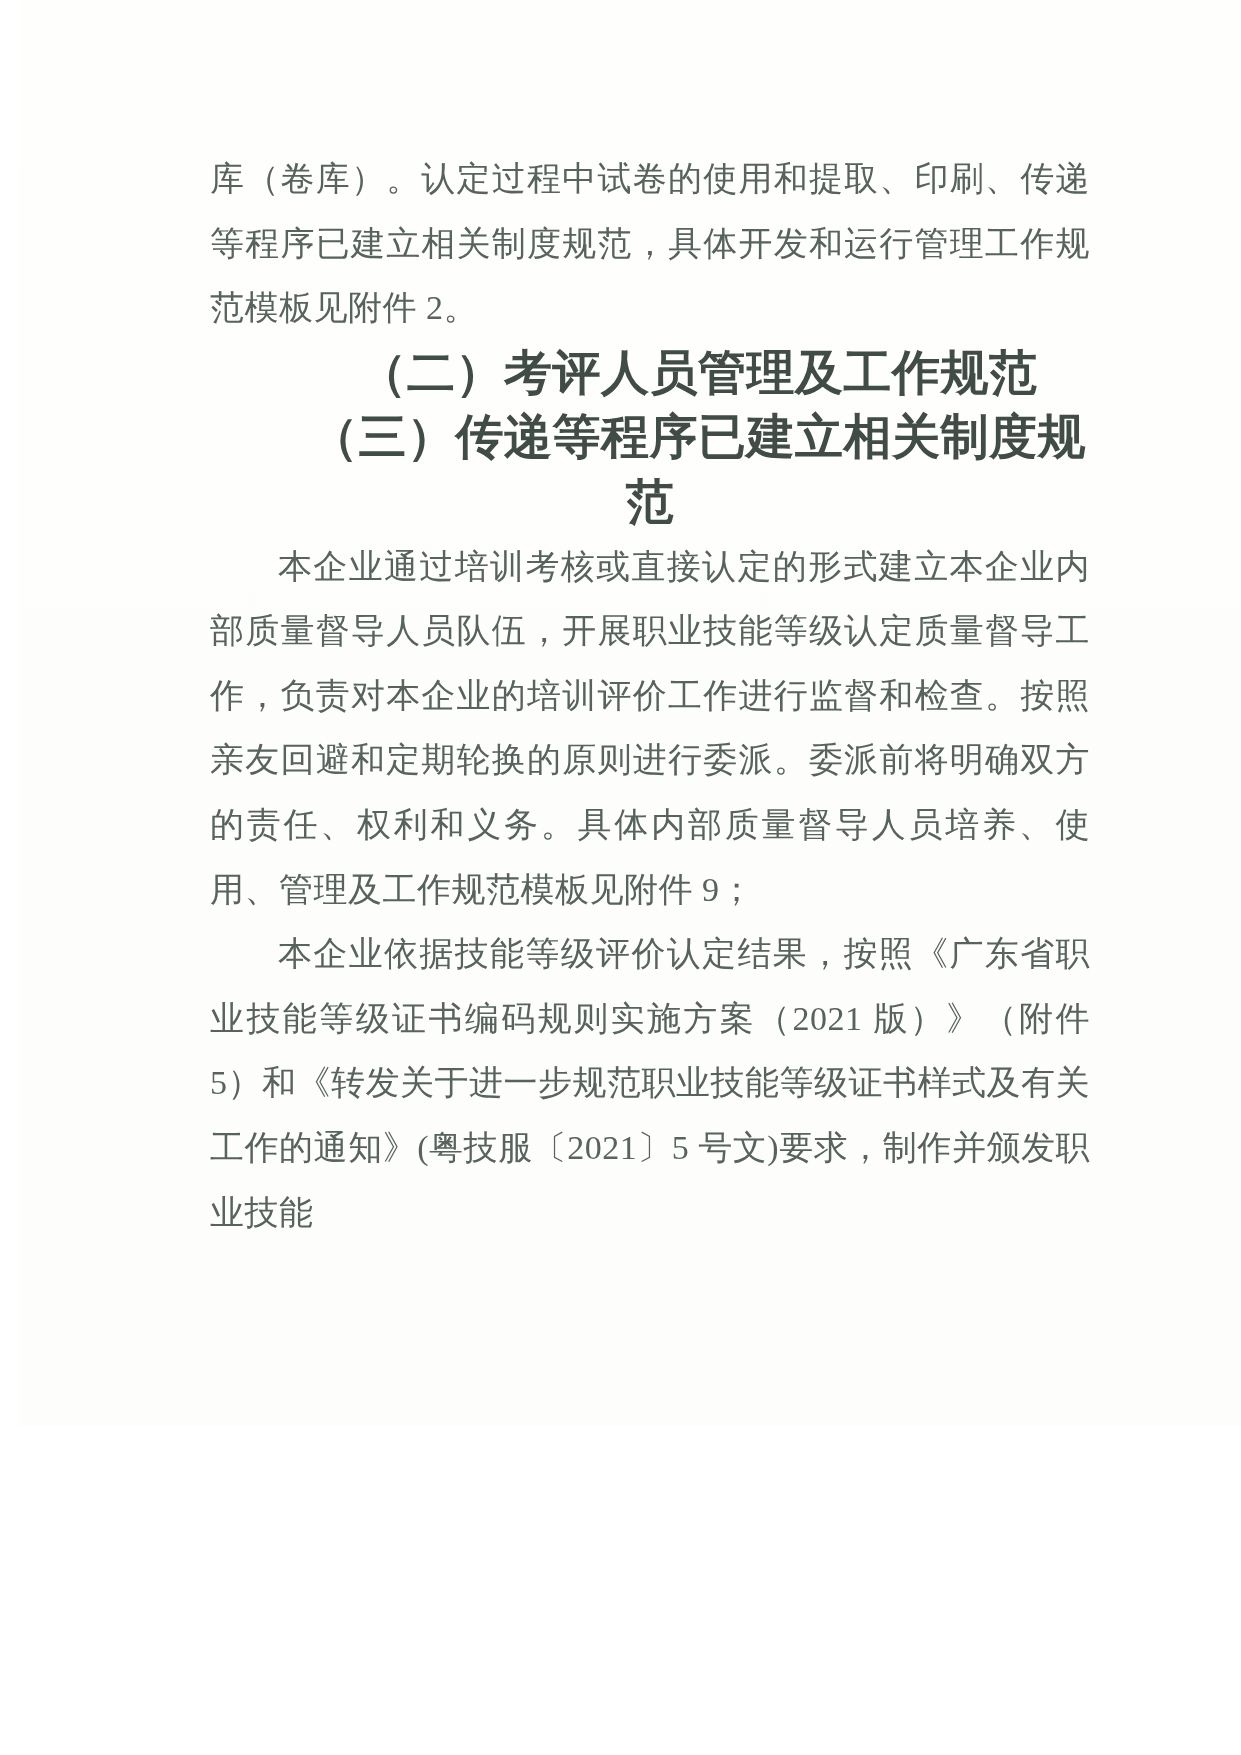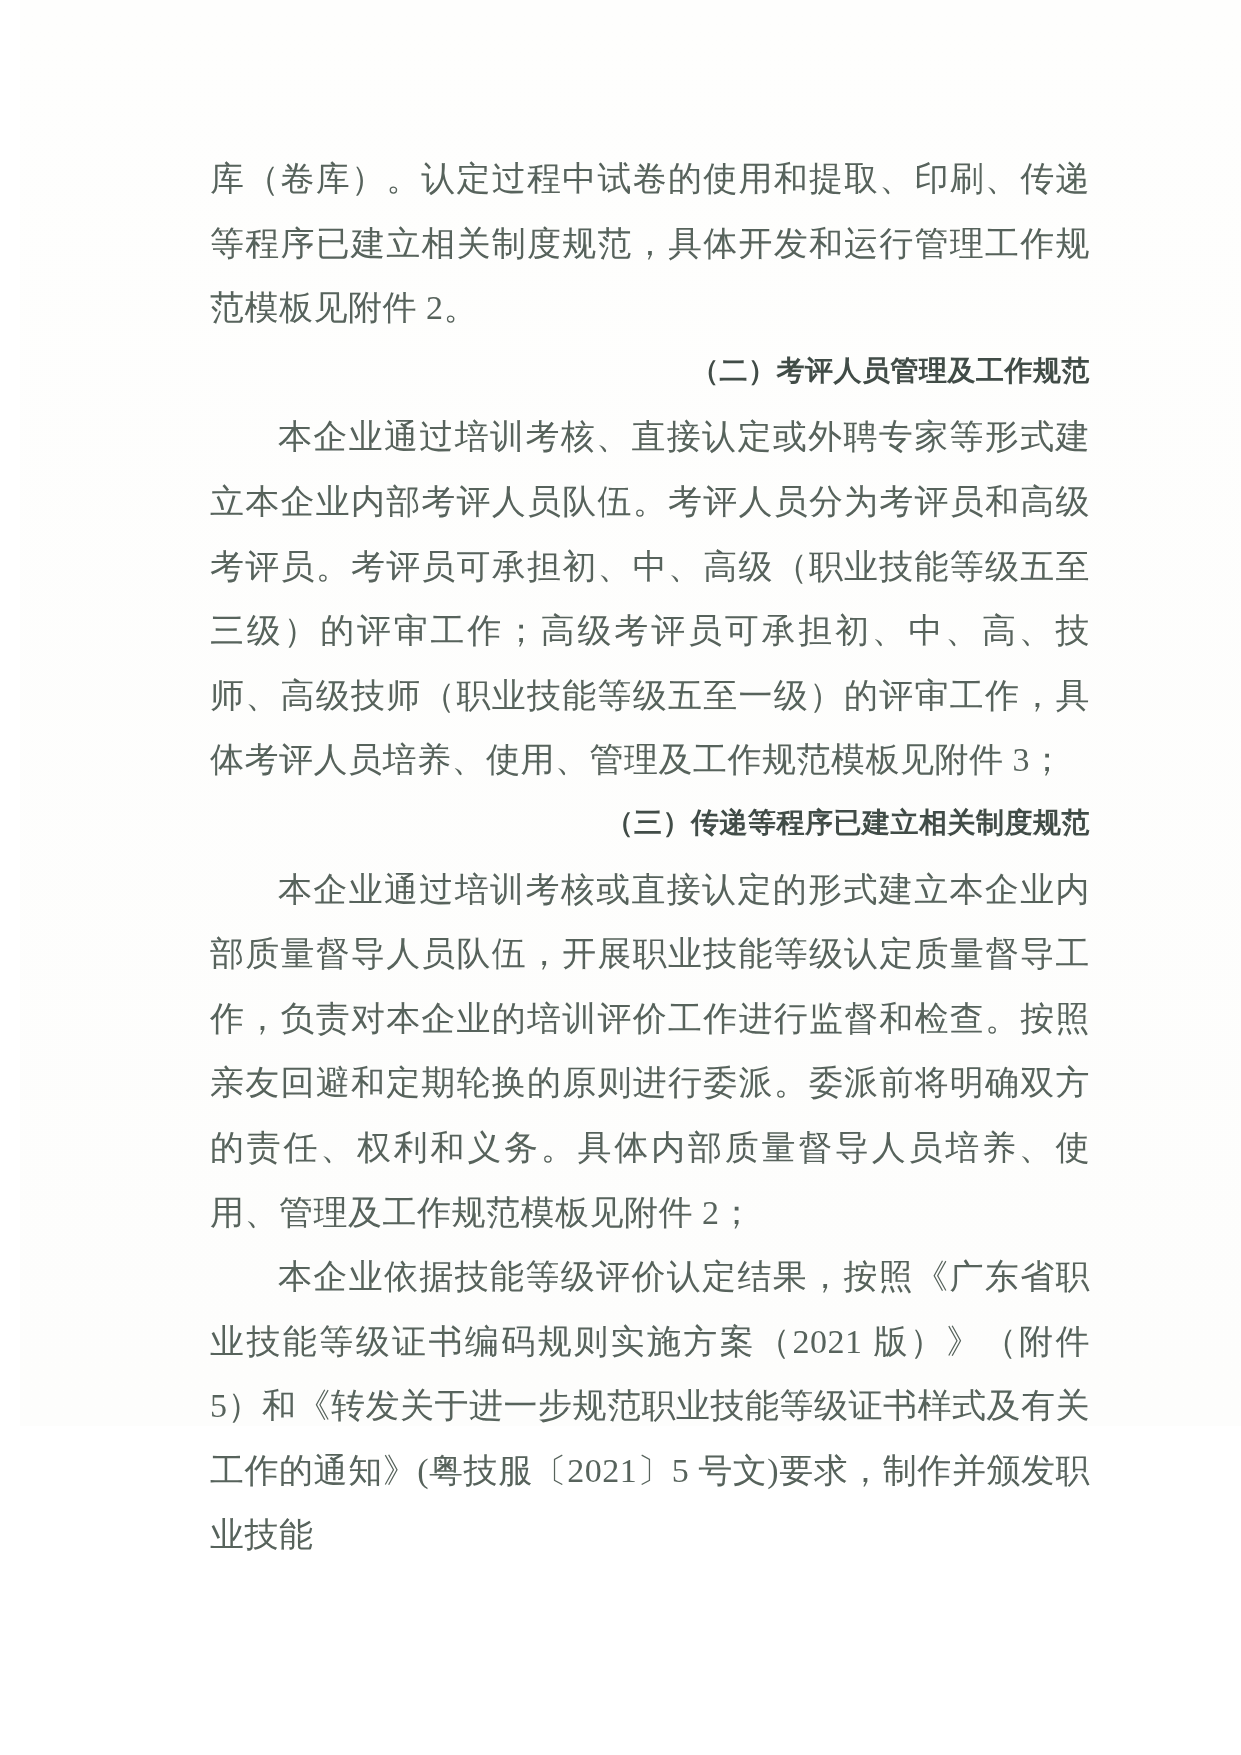--- a/index.html
+++ b/index.html
@@ -35,43 +35,42 @@
   }
   .para {
     margin: 0;
     text-indent: 0;
   }
   .para.indent {
     text-indent: 2em;
   }
   .sec-heading {
     margin: 0;
-    font-family: Liberation Mono, monospace;
+    font-family: Liberation Sans, sans-serif;
     font-weight: 700;
-    font-size: 28px;
+    font-size: 48px;
     line-height: 64.6px;
     color: #414c47;
     text-indent: 2em;
-    text-align: right;
+    text-align: center;
     letter-spacing: 0.5px;
   }
 </style>
 </head>
 <body>
 
 <div class="page">
   <div class="textblock">
 
     <p class="para">库（卷库）。认定过程中试卷的使用和提取、印刷、传递等程序已建立相关制度规范，具体开发和运行管理工作规范模板见附件 2。</p>
 
     <p class="sec-heading">（二）考评人员管理及工作规范</p>
 
-    <p class="para indent">本企业通过培训考核、直接认定或外聘专家等形式建立本企业内部考评人员队伍。考评人员分为考评员和高级考评员。考评员可承担初、中、高级（职业技能等级五至三级）的评审工作；高级考评员可承担初、中、高、技师、高级技师（职业技能等级五至一级）的评审工作，具体考评人员培养、使用、管理及工作规范模板见附件 3；</p>
 
     <p class="sec-heading">（三）传递等程序已建立相关制度规范</p>
 
-    <p class="para indent">本企业通过培训考核或直接认定的形式建立本企业内部质量督导人员队伍，开展职业技能等级认定质量督导工作，负责对本企业的培训评价工作进行监督和检查。按照亲友回避和定期轮换的原则进行委派。委派前将明确双方的责任、权利和义务。具体内部质量督导人员培养、使用、管理及工作规范模板见附件 2；</p>
+    <p class="para indent">本企业通过培训考核或直接认定的形式建立本企业内部质量督导人员队伍，开展职业技能等级认定质量督导工作，负责对本企业的培训评价工作进行监督和检查。按照亲友回避和定期轮换的原则进行委派。委派前将明确双方的责任、权利和义务。具体内部质量督导人员培养、使用、管理及工作规范模板见附件 9；</p>
 
 
     <p class="para indent">本企业依据技能等级评价认定结果，按照《广东省职业技能等级证书编码规则实施方案（2021 版）》（附件 5）和《转发关于进一步规范职业技能等级证书样式及有关工作的通知》(粤技服〔2021〕5 号文)要求，制作并颁发职业技能</p>
 
   </div>
 </div>
 
 </body></html>

